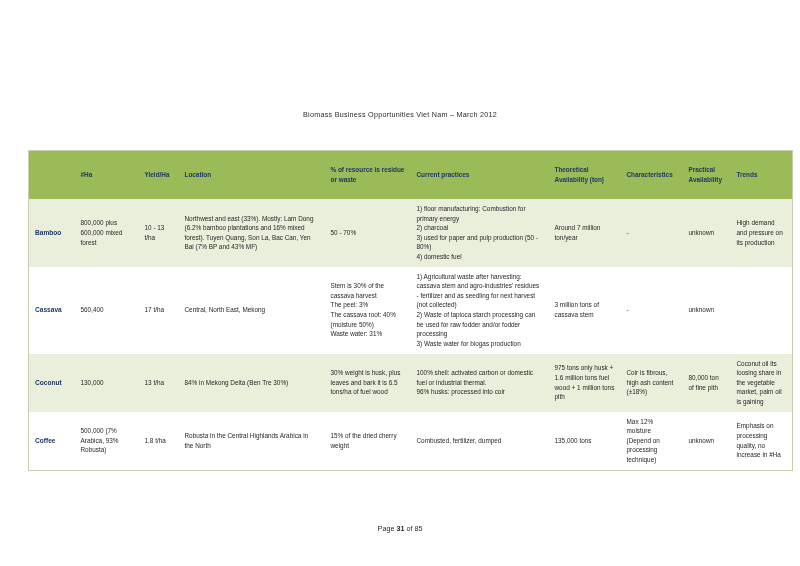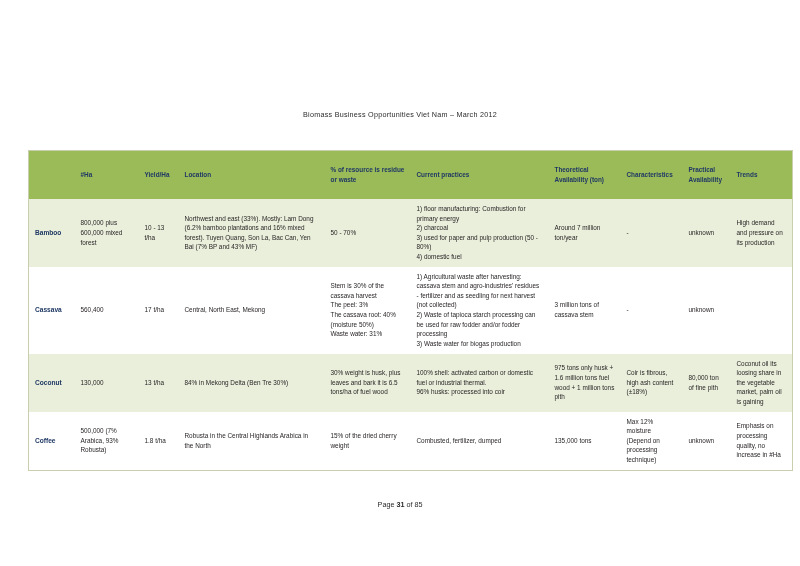--- a/index.html
+++ b/index.html
@@ -74,21 +74,21 @@
     color: #1f3864;
     font-weight: bold;
     font-size: 6.6px;
   }
   .cell-lines > span {
     display: block;
   }
   .footer {
     position: absolute;
     left: 0;
-    top: 500px;
+    top: 524px;
     width: 800px;
     text-align: center;
     font-size: 7.2px;
     color: #2b2b2b;
   }
   .footer b {
     font-weight: bold;
   }
   
   col.c-crop   { width: 46px; }

